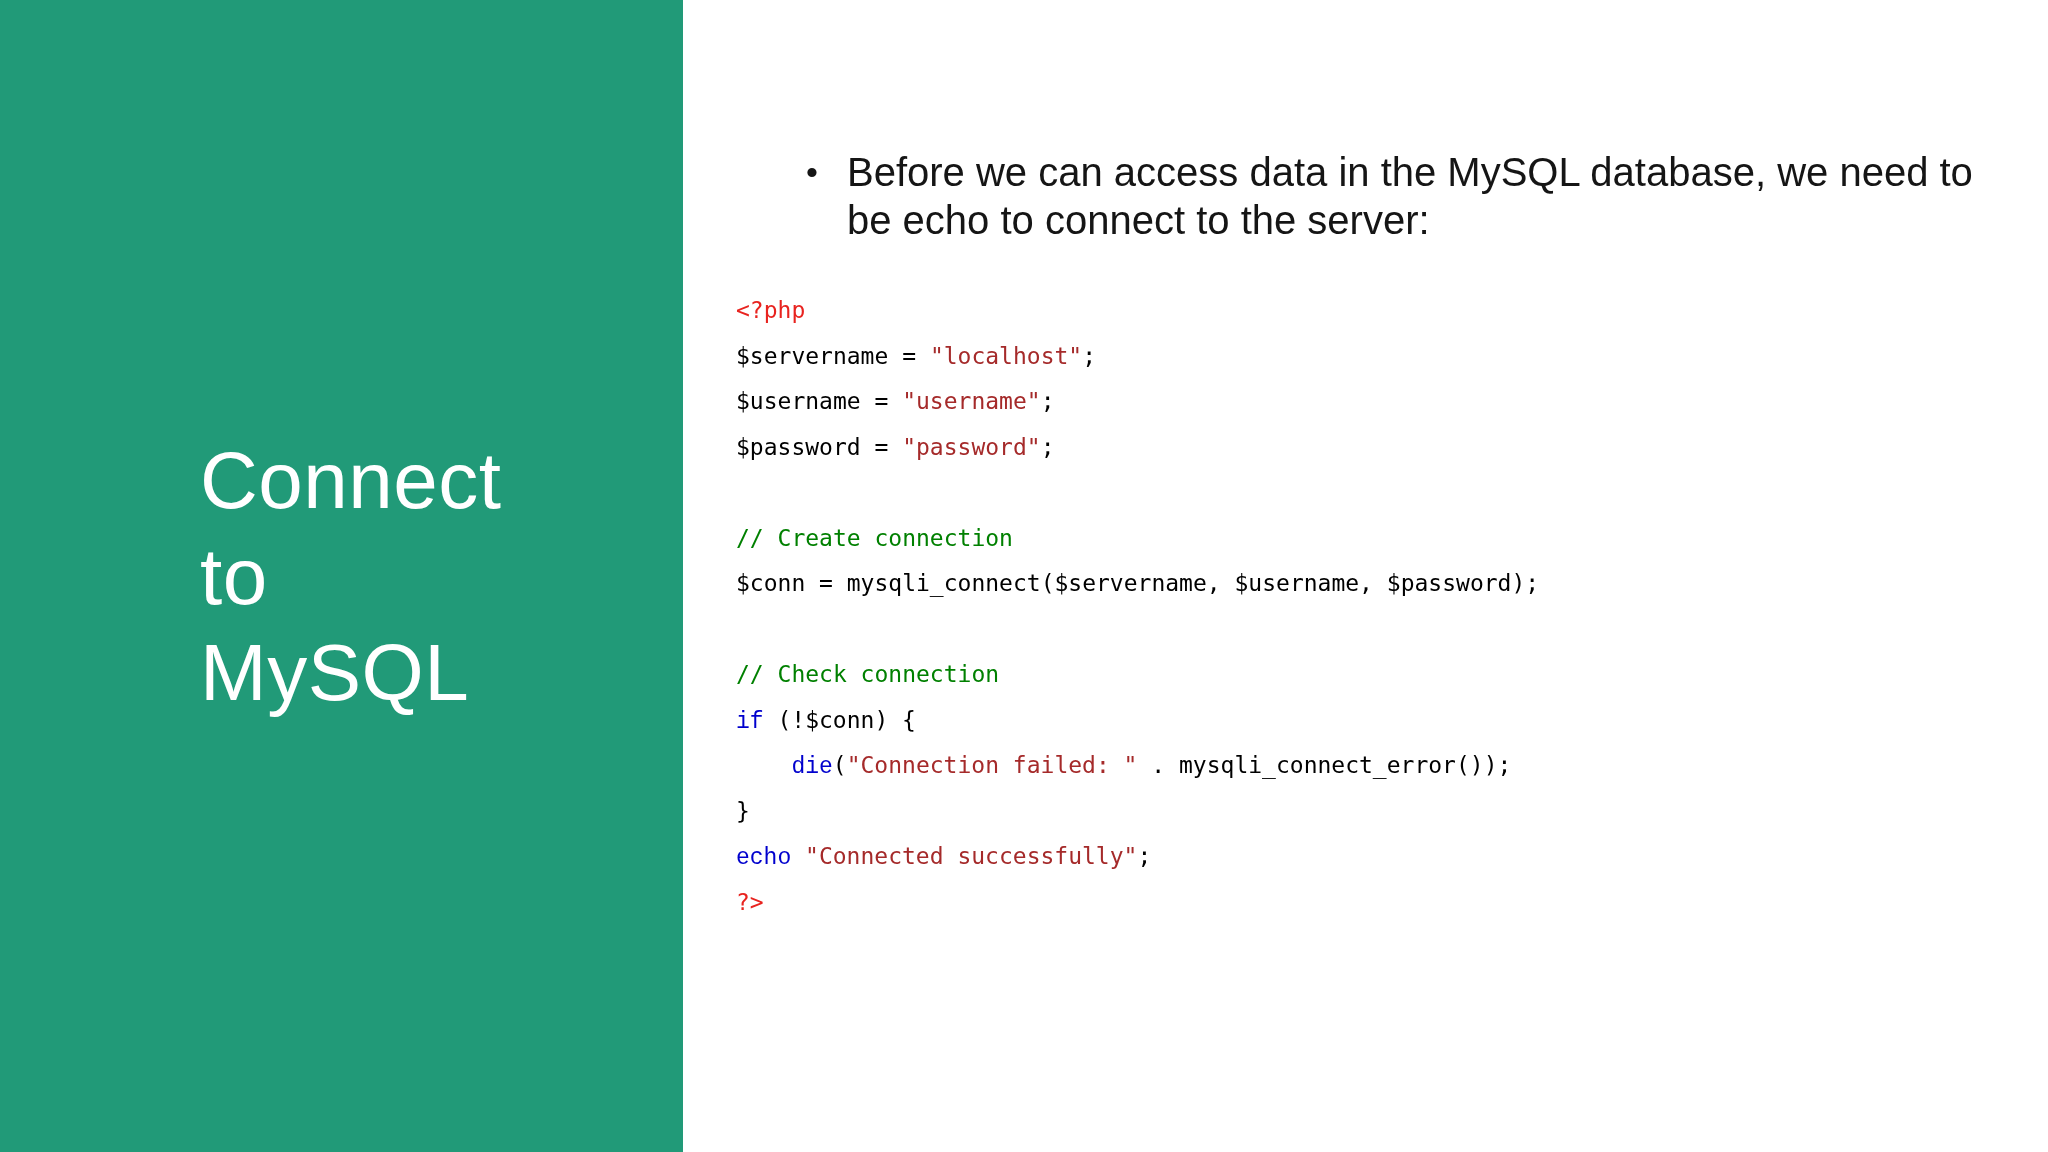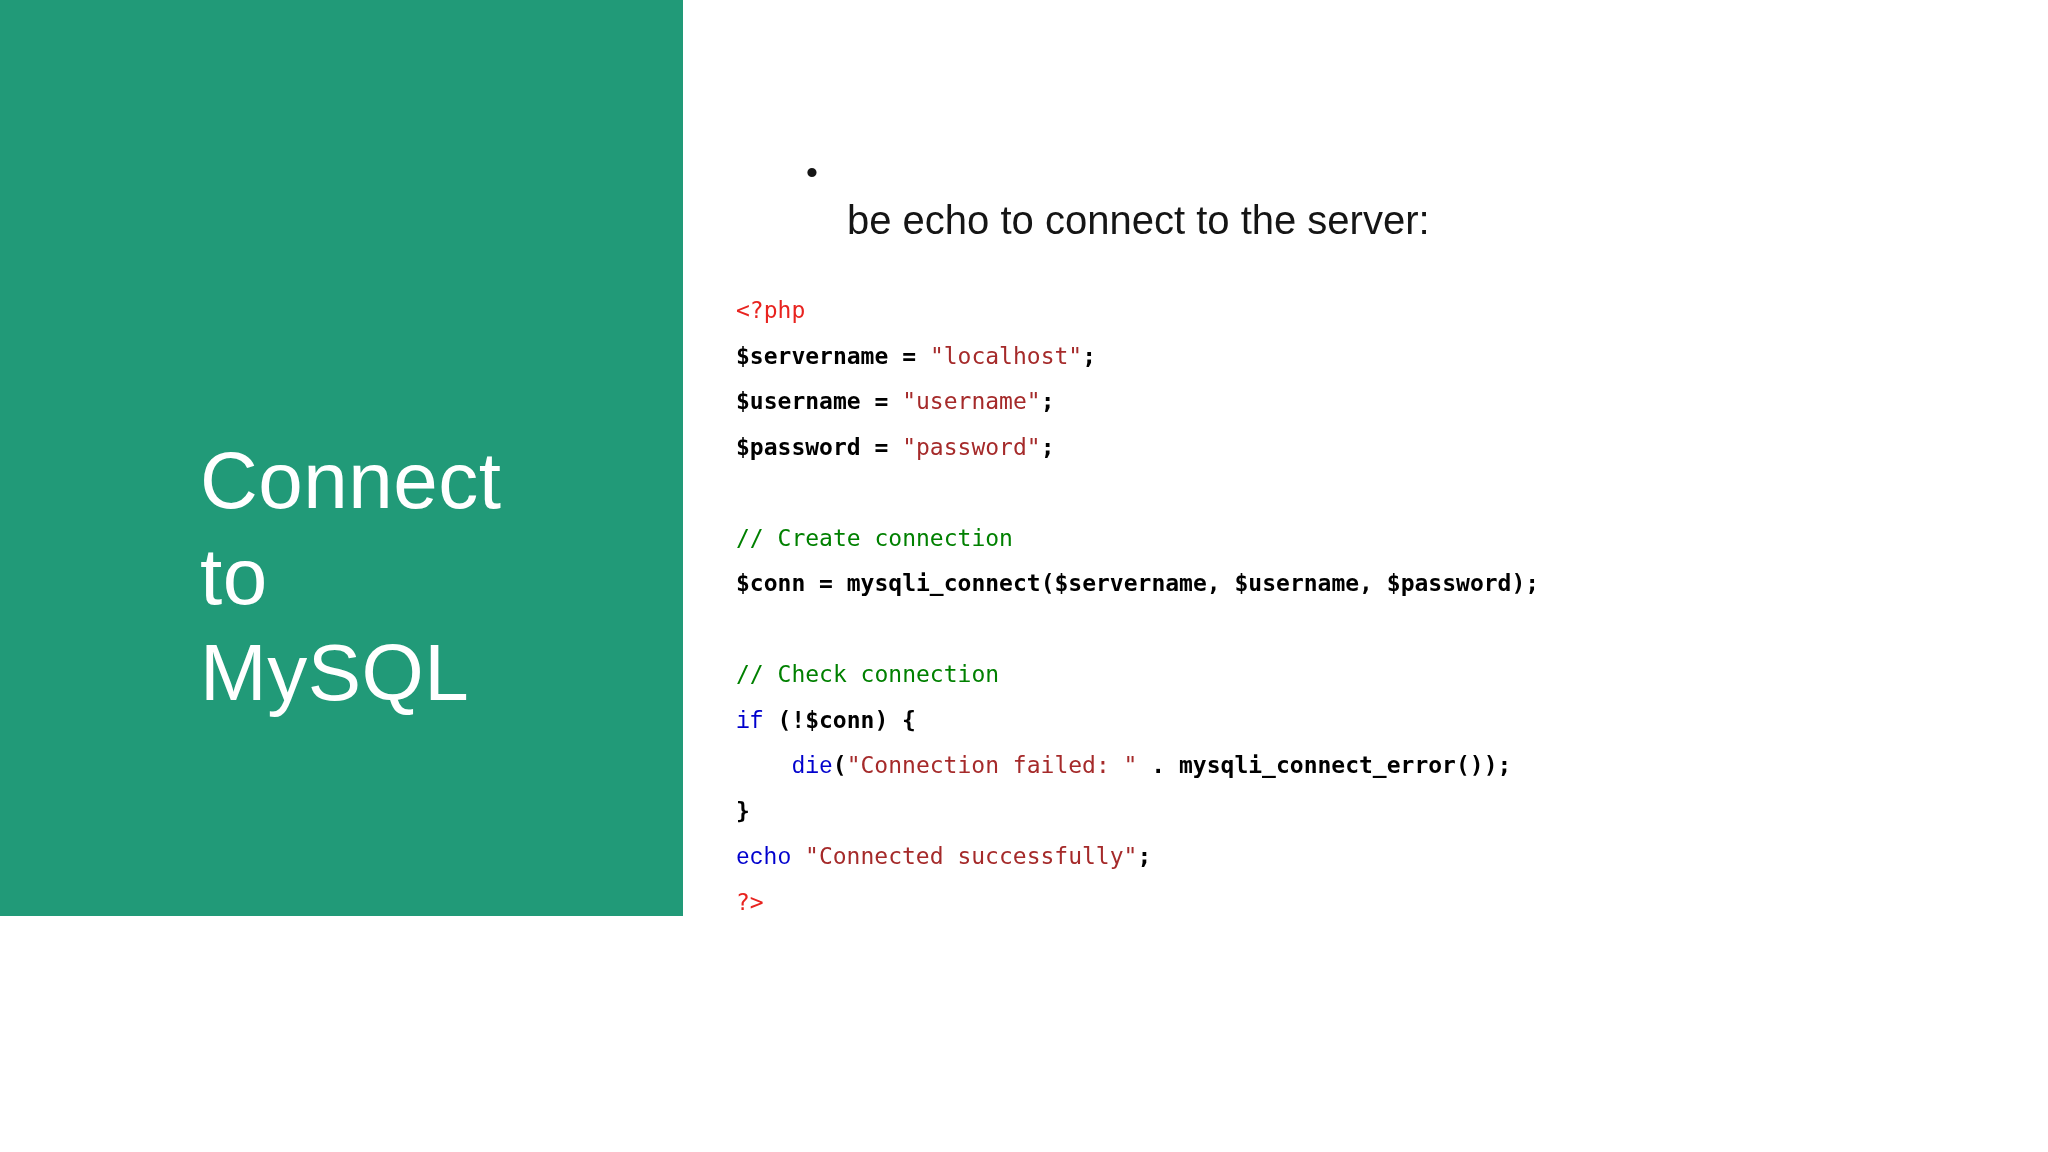--- a/index.html
+++ b/index.html
@@ -11,21 +11,21 @@
     width: 2048px;
     height: 1152px;
     background: #ffffff;
     overflow: hidden;
   }
 
   .left-panel {
     position: absolute;
     left: 0; top: 0;
     width: 683px;
-    height: 916px;
+    height: 1152px;
     background: var(--panel-green, #219A78);
   }
 
   .slide-title {
     position: absolute;
     left: 200px;
     top: 433px;
     color: var(--title-white, #ffffff);
     font-size: 80px;
     line-height: 96px;
@@ -73,37 +73,37 @@
     color: var(--code-plain, #000000);
     white-space: pre;
   }
 
   .code-line { height: 45.5px; }
 
   .tok-tag   { color: var(--code-tag, #E8231F); }
   .tok-str   { color: var(--code-string, #A52A2A); }
   .tok-kw    { color: var(--code-keyword, #0000CD); font-family: Liberation Mono, monospace; }
   .tok-com   { color: var(--code-comment, #008000); }
-  .tok-plain { color: var(--code-plain, #000000); font-weight: bold; }
+  .tok-plain { color: var(--code-plain, #000000); }
 </style>
 </head>
 <body>
 
 <div class="slide">
 
   <div class="left-panel">
     <div class="slide-title">Connect
 to
 MySQL</div>
   </div>
 
   <div class="content">
 
     <div class="bullet-item">
       <span class="bullet-marker">•</span>
-      <span class="bullet-text"><br><span>be echo </span><b>to connect to the server</b><span>:</span></span>
+      <span class="bullet-text"><span>Before we can access data in the MySQL database, we need to</span><br><span>be echo </span><b>to connect to the server</b><span>:</span></span>
     </div>
 
     <div class="code-block"><div class="code-line"><span class="tok-tag">&lt;?php</span></div><div class="code-line"><span class="tok-plain">$servername = </span><span class="tok-str">"localhost"</span><span class="tok-plain">;</span></div><div class="code-line"><span class="tok-plain">$username = </span><span class="tok-str">"username"</span><span class="tok-plain">;</span></div><div class="code-line"><span class="tok-plain">$password = </span><span class="tok-str">"password"</span><span class="tok-plain">;</span></div><div class="code-line">&nbsp;</div><div class="code-line"><span class="tok-com">// Create connection</span></div><div class="code-line"><span class="tok-plain">$conn = mysqli_connect($servername, $username, $password);</span></div><div class="code-line">&nbsp;</div><div class="code-line"><span class="tok-com">// Check connection</span></div><div class="code-line"><span class="tok-kw">if</span><span class="tok-plain"> (!$conn) {</span></div><div class="code-line"><span class="tok-plain">    </span><span class="tok-kw">die</span><span class="tok-plain">(</span><span class="tok-str">"Connection failed: "</span><span class="tok-plain"> . mysqli_connect_error());</span></div><div class="code-line"><span class="tok-plain">}</span></div><div class="code-line"><span class="tok-kw">echo</span><span class="tok-plain"> </span><span class="tok-str">"Connected successfully"</span><span class="tok-plain">;</span></div><div class="code-line"><span class="tok-tag">?&gt;</span></div></div>
 
   </div>
 
 </div>
 
 </body></html>

